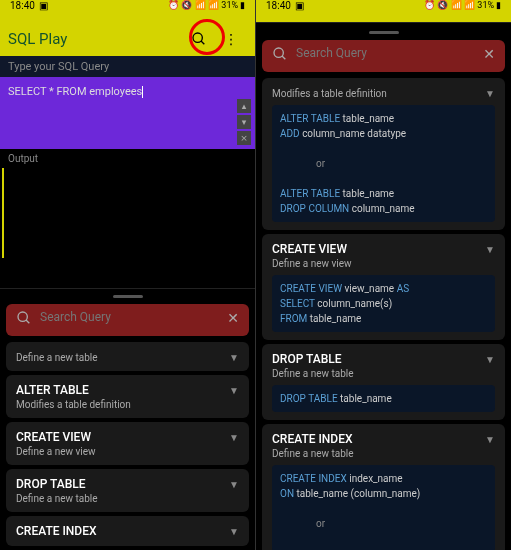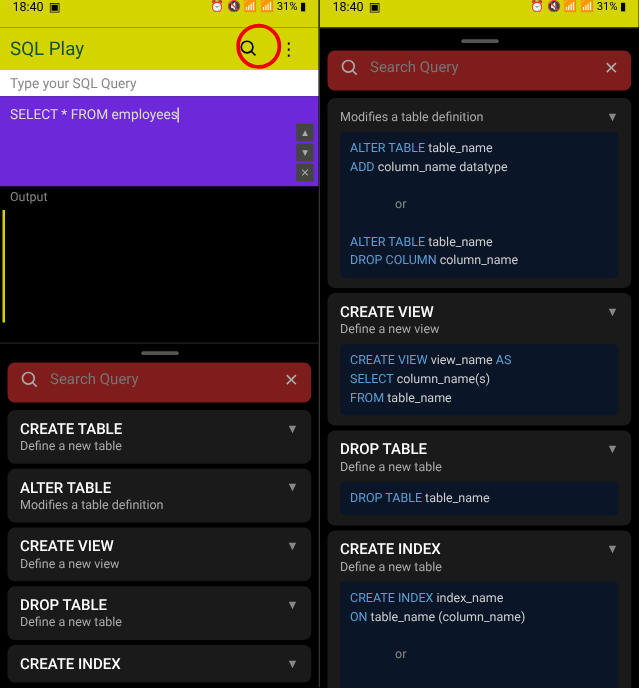--- a/index.html
+++ b/index.html
@@ -6,21 +6,21 @@
 body { background: #000; width: 511px; height: 550px; display: flex; overflow: hidden; }
 .phone { width: 255px; height: 550px; background: #000; display: flex; flex-direction: column; position: relative; }
 .phone + .phone { border-left: 1px solid #333; width: 256px; }
 .status-bar { background: #d4d400; height: 22px; display: flex; align-items: flex-start; justify-content: space-between; padding: 0 10px; font-size: 10px; color: #000; }
 .status-left { display: flex; align-items: center; gap: 4px; }
 .status-right { display: flex; align-items: center; gap: 2px; font-size: 9px; }
 .app-bar { background: #d4d400; height: 34px; display: flex; align-items: center; padding: 0 8px; position: relative; }
 .app-title { font-size: 15px; color: #14532d; flex: 1; }
 .search-btn, .menu-btn { width: 32px; height: 32px; display: flex; align-items: center; justify-content: center; color: #000; }
 .red-circle { position: absolute; right: 30px; top: -3px; width: 36px; height: 36px; border: 3px solid #e00; border-radius: 50%; pointer-events: none; }
-.hint { font-size: 11px; color: #888; padding: 4px 8px; background: #ffffff; }
+.hint { font-size: 11px; color: #888; padding: 4px 8px; background: #0f172a; }
 .query-box { background: #6d28d9; padding: 8px; font-family: 'Courier New', monospace; font-size: 11px; color: #ddd; min-height: 72px; position: relative; }
 .query-text { white-space: pre; }
 .cursor { display: inline-block; width: 1px; height: 12px; background: #fff; vertical-align: middle; }
 .query-ctrls { position: absolute; right: 4px; bottom: 4px; display: flex; flex-direction: column; gap: 2px; }
 .query-ctrls span { width: 14px; height: 14px; background: #444; color: #aaa; font-size: 9px; display: flex; align-items: center; justify-content: center; }
 .output-label { font-size: 10px; color: #888; padding: 4px 8px; }
 .output-area { flex: 0 0 90px; border-left: 2px solid #d4d400; margin-left: 2px; }
 .handle { width: 30px; height: 3px; background: #555; border-radius: 2px; margin: 6px auto; }
 .bottom-sheet { position: absolute; bottom: 0; left: 0; right: 0; background: #000; border-top: 1px solid #222; max-height: 280px; overflow-y: auto; }
 .bottom-sheet.full { position: static; max-height: none; flex: 1; overflow-y: auto; }
@@ -89,21 +89,20 @@
         <svg viewBox="0 0 24 24" fill="none" stroke="#aaa" stroke-width="2" width="14" height="14">
             <circle cx="10" cy="10" r="7"></circle>
             <line x1="20" y1="20" x2="15" y2="15"></line>
           </svg>
       </span>
       <input placeholder="Search Query" style="">
       <span class="ci">✕</span>
     </div>
     <div id="left-list">
         <div class="card">
-          <div class="card-title">CREATE TABLE</div>
           <div class="card-sub">Define a new table</div>
           <span class="chevron">▼</span>
         </div>
         <div class="card">
           <div class="card-title">ALTER TABLE</div>
           <div class="card-sub">Modifies a table definition</div>
           <span class="chevron">▼</span>
         </div>
         <div class="card">
           <div class="card-title">CREATE VIEW</div>

